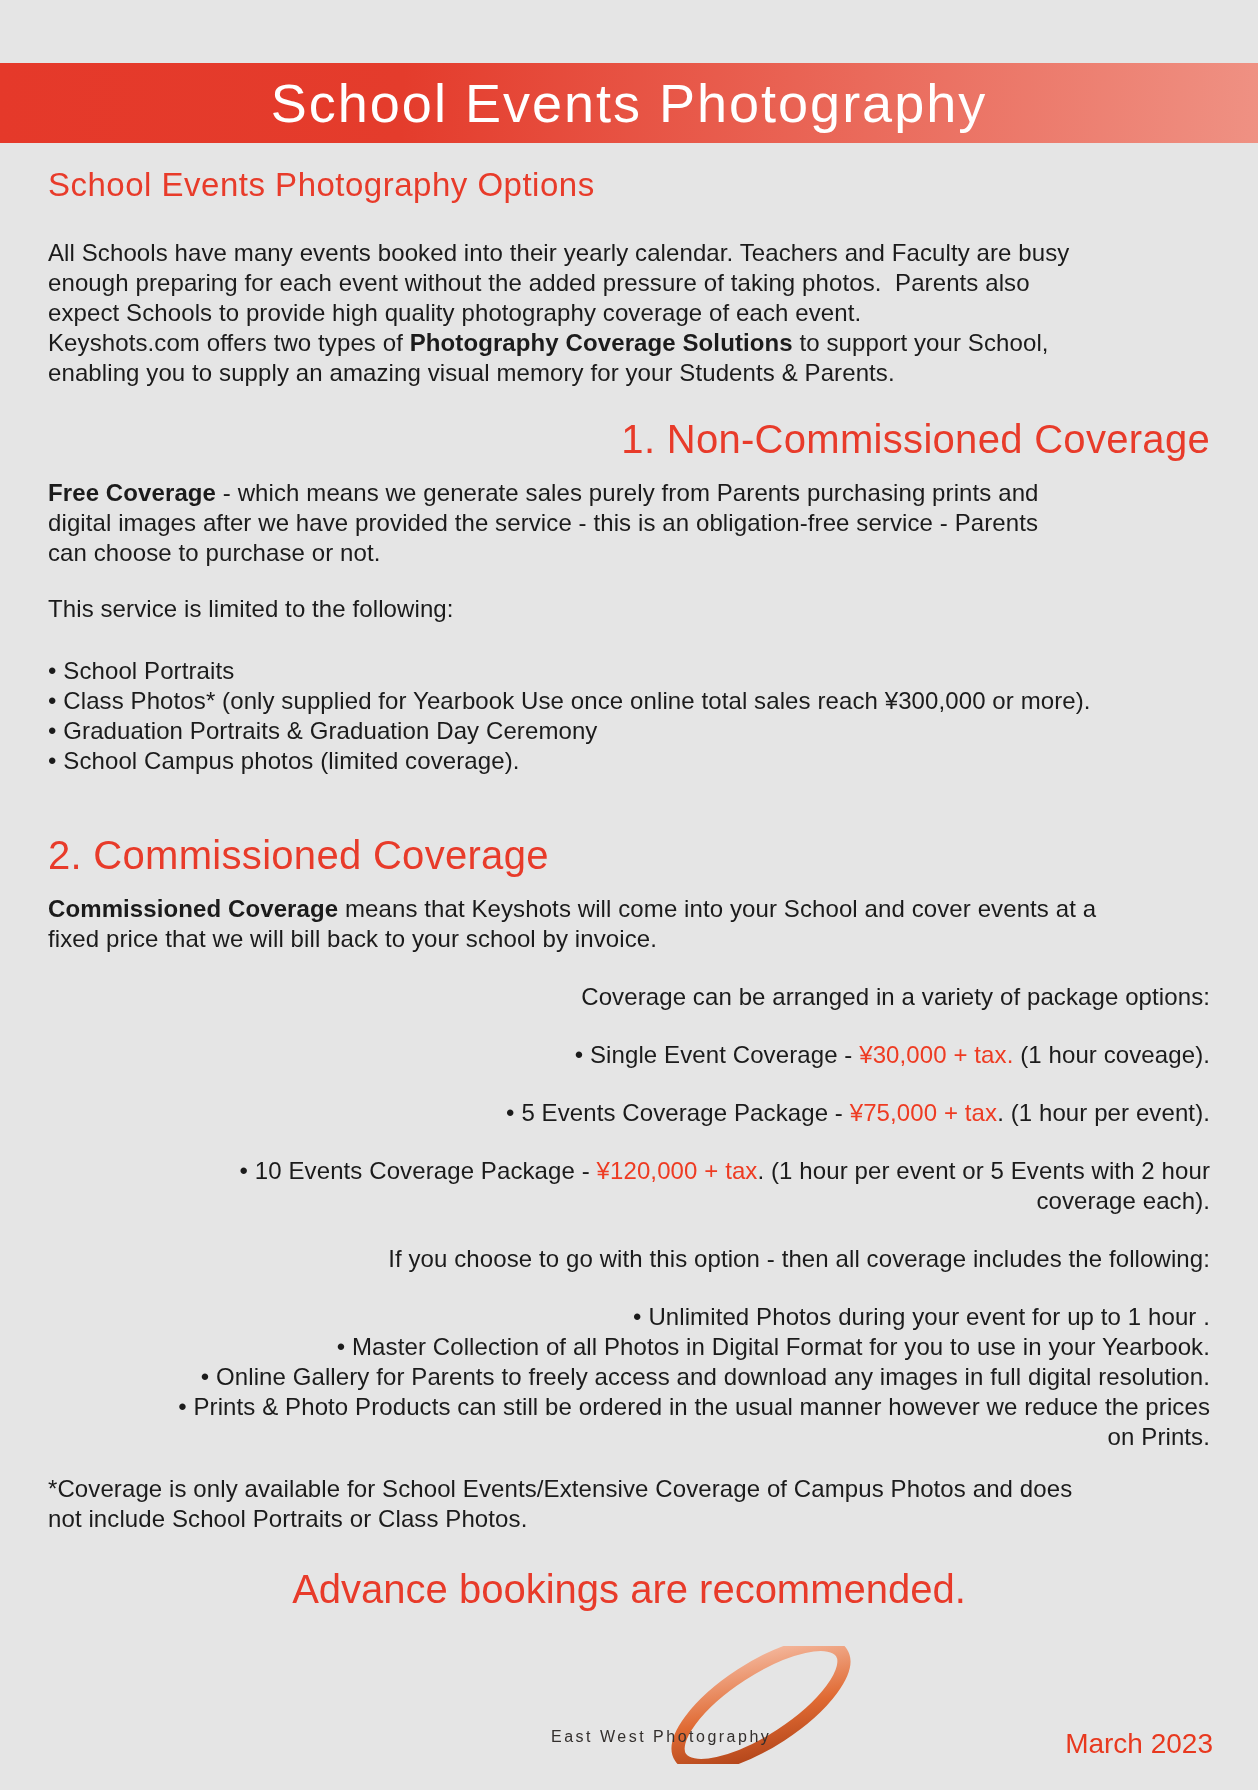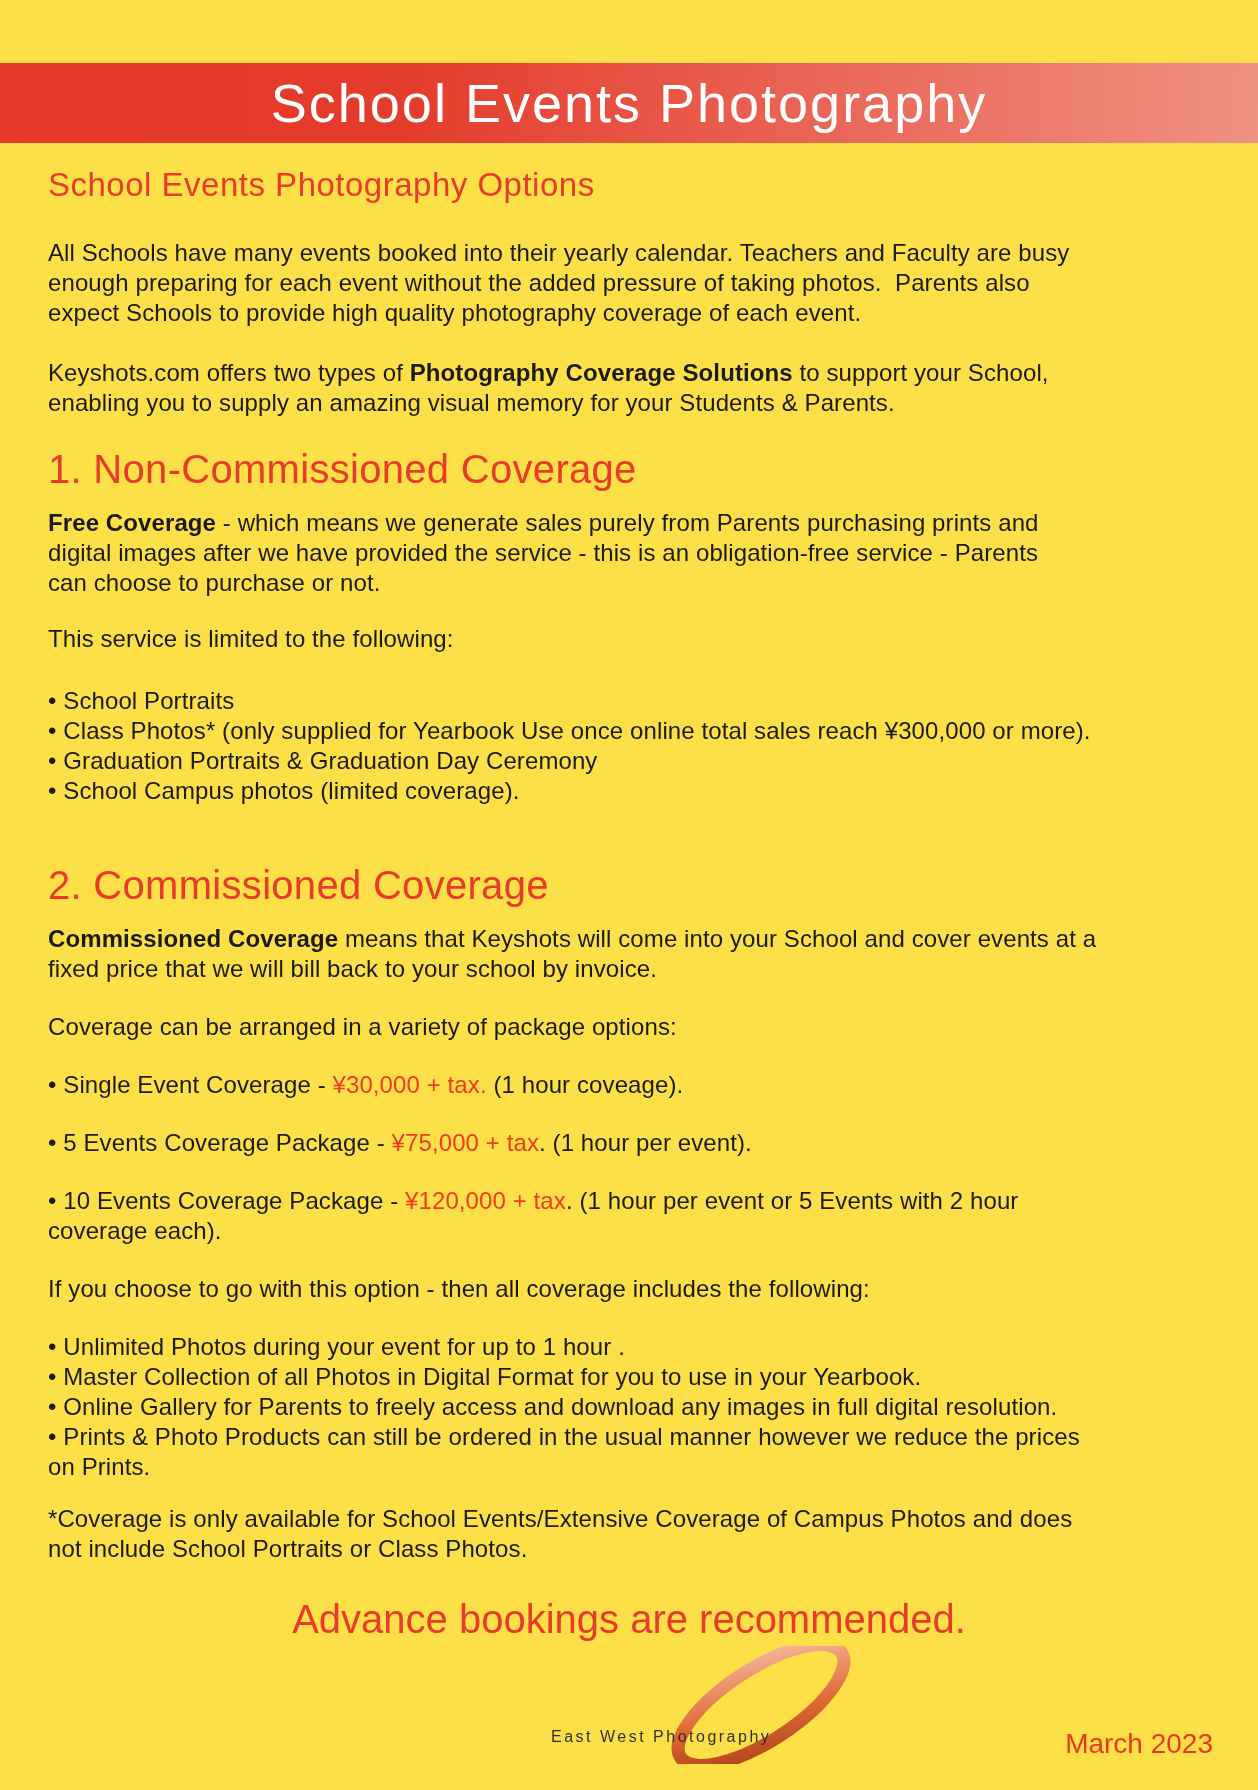--- a/index.html
+++ b/index.html
@@ -1,20 +1,20 @@
 <!DOCTYPE html>
 <html><head>
 <meta charset="utf-8">
 <style>
   html,body { margin:0; padding:0; background:#ffffff; }
   .page {
     position:relative;
     width:1258px; height:1790px;
     margin:0 auto;
-    background:#fde047;
+    background:#e5e5e5;
     overflow:hidden;
     box-sizing:border-box;
     padding-top:63px;
     font-family:"Liberation Sans", sans-serif;
     color:#1b1b1b;
   }
   
   .banner {
     height:80px;
     background:linear-gradient(93deg, #e5392a 0%, #e43c2c 32%, #ef9183 100%);
@@ -50,22 +50,22 @@
     line-height:46px;
     font-weight:400;
     letter-spacing:0.3px;
   }
   b { font-weight:700; }
   .price { color:#ee3b22; }
   .bullet-line::before { content:"\2022\00a0 "; }
   .mt16 { margin-top:16px; }
   .mt22 { margin-top:22px; }
   .mt26 { margin-top:26px; }
-  .mt28 { margin-top:28px; }
-  .mt30 { margin-top:30px; }
+  .mt28 { margin-top:28px;text-align:right; }
+  .mt30 { }
   .mt32 { margin-top:32px; }
   .mt34 { margin-top:34px; }
   .mt36 { margin-top:56px; }
   .closing {
     margin-top:32px;
     text-align:center;
     color:#e83b2a;
     font-size:40px;
     line-height:46px;
     font-weight:400;

